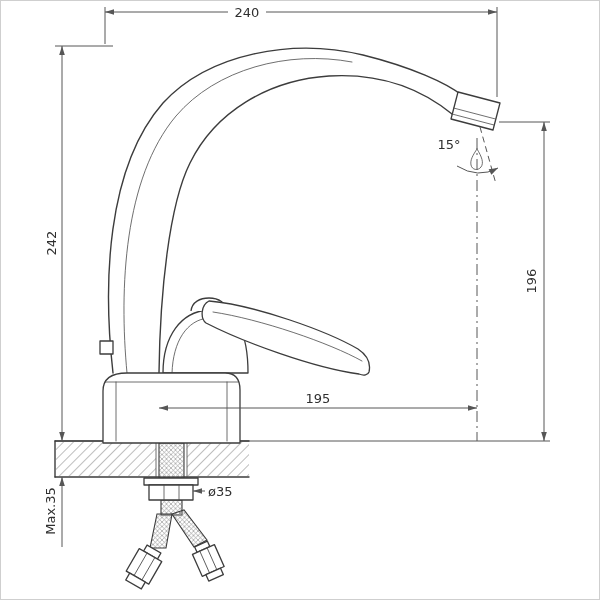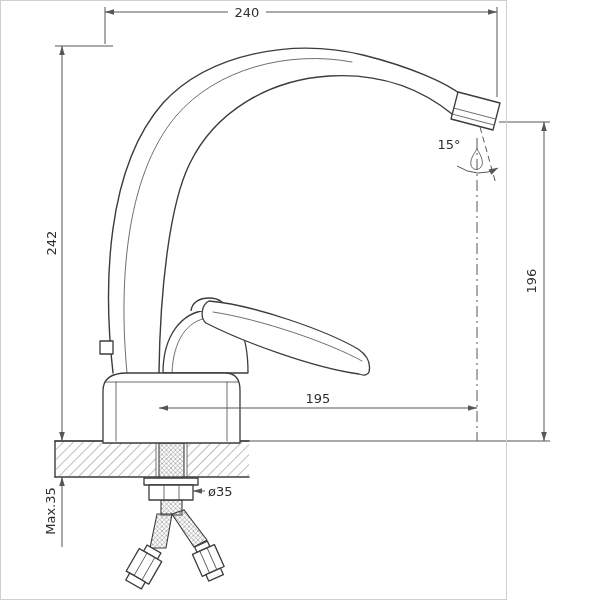--- a/index.html
+++ b/index.html
@@ -1,16 +1,16 @@
 <!DOCTYPE html>
 <html><head>
 <meta charset="utf-8">
 <style>
   html,body{margin:0;padding:0;background:#ffffff;}
-  .canvas{position:relative;width:507px;height:600px;background:#fff;outline:1px solid #cfcfcf;outline-offset:-1px;}
+  .canvas{position:relative;width:600px;height:600px;background:#fff;outline:1px solid #cfcfcf;outline-offset:-1px;}
   svg{display:block;}
   .outline{fill:none;stroke:#3c3c3c;stroke-width:1.4;stroke-linejoin:round;stroke-linecap:round;}
   .part{fill:#ffffff;stroke:#3c3c3c;stroke-width:1.3;stroke-linejoin:round;}
   .thin{fill:none;stroke:#4a4a4a;stroke-width:0.8;stroke-linecap:round;}
   .dim{fill:none;stroke:#565656;stroke-width:1;}
   .arrow{fill:#565656;stroke:none;}
   .dimtext{font-family:"DejaVu Sans",sans-serif;font-size:13px;fill:#2f2f2f;}
   .center{stroke-dasharray:11 4 2 4;}
   .dash{stroke-dasharray:6 4;}
   .braidfill{fill:url(#braid);stroke:#3c3c3c;stroke-width:1.1;}

